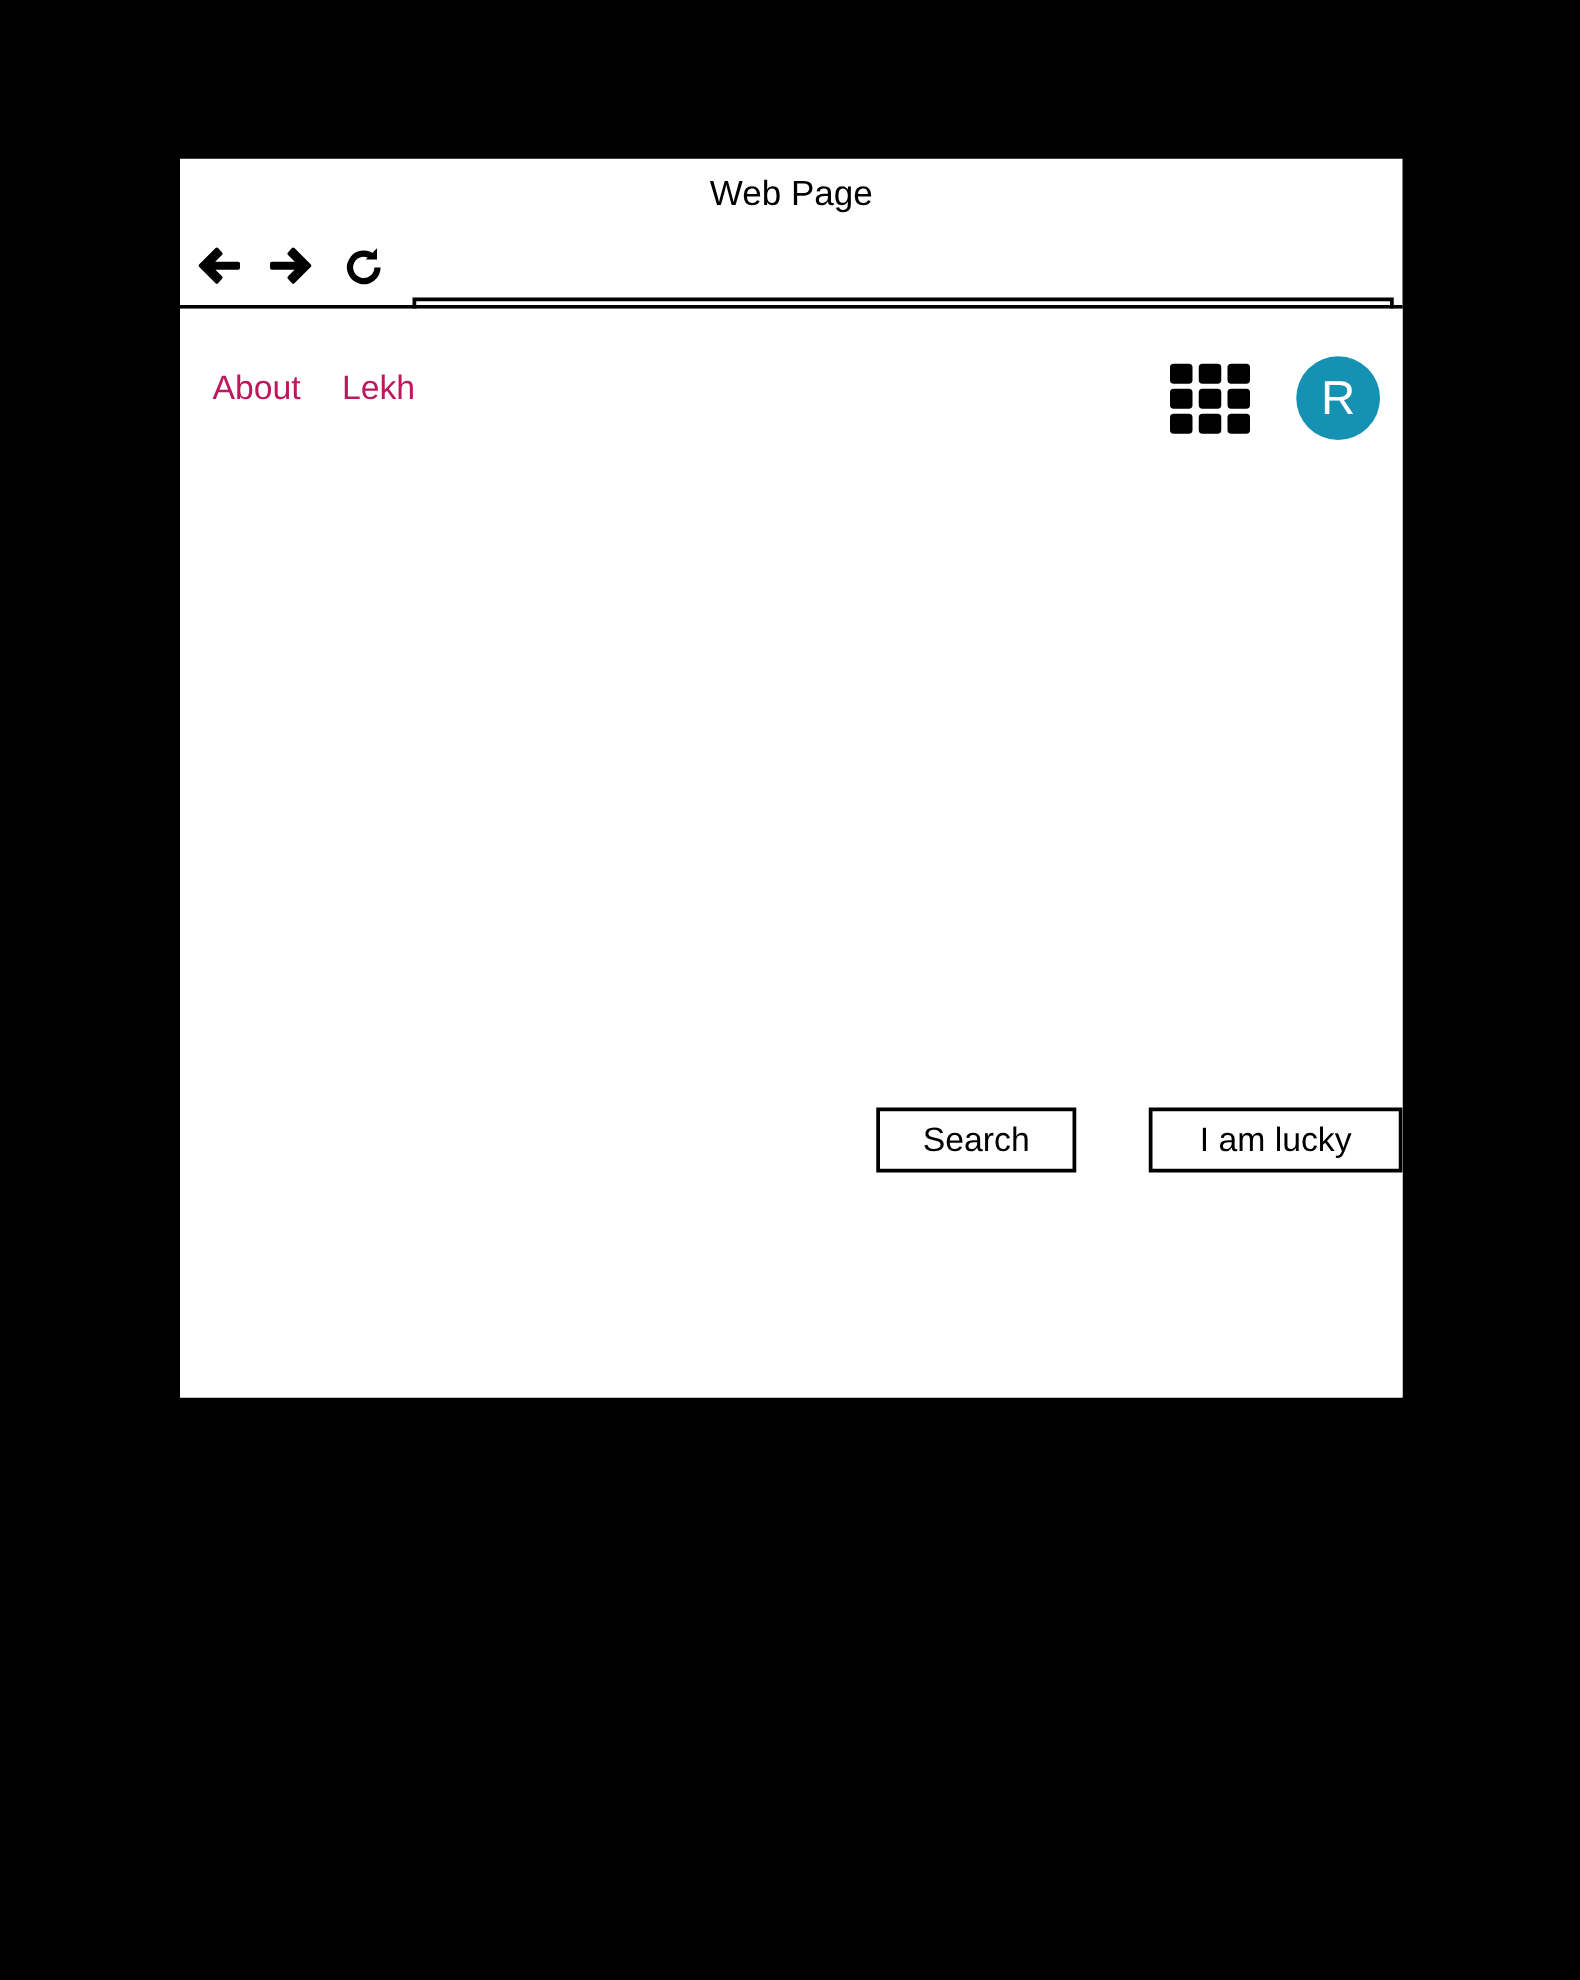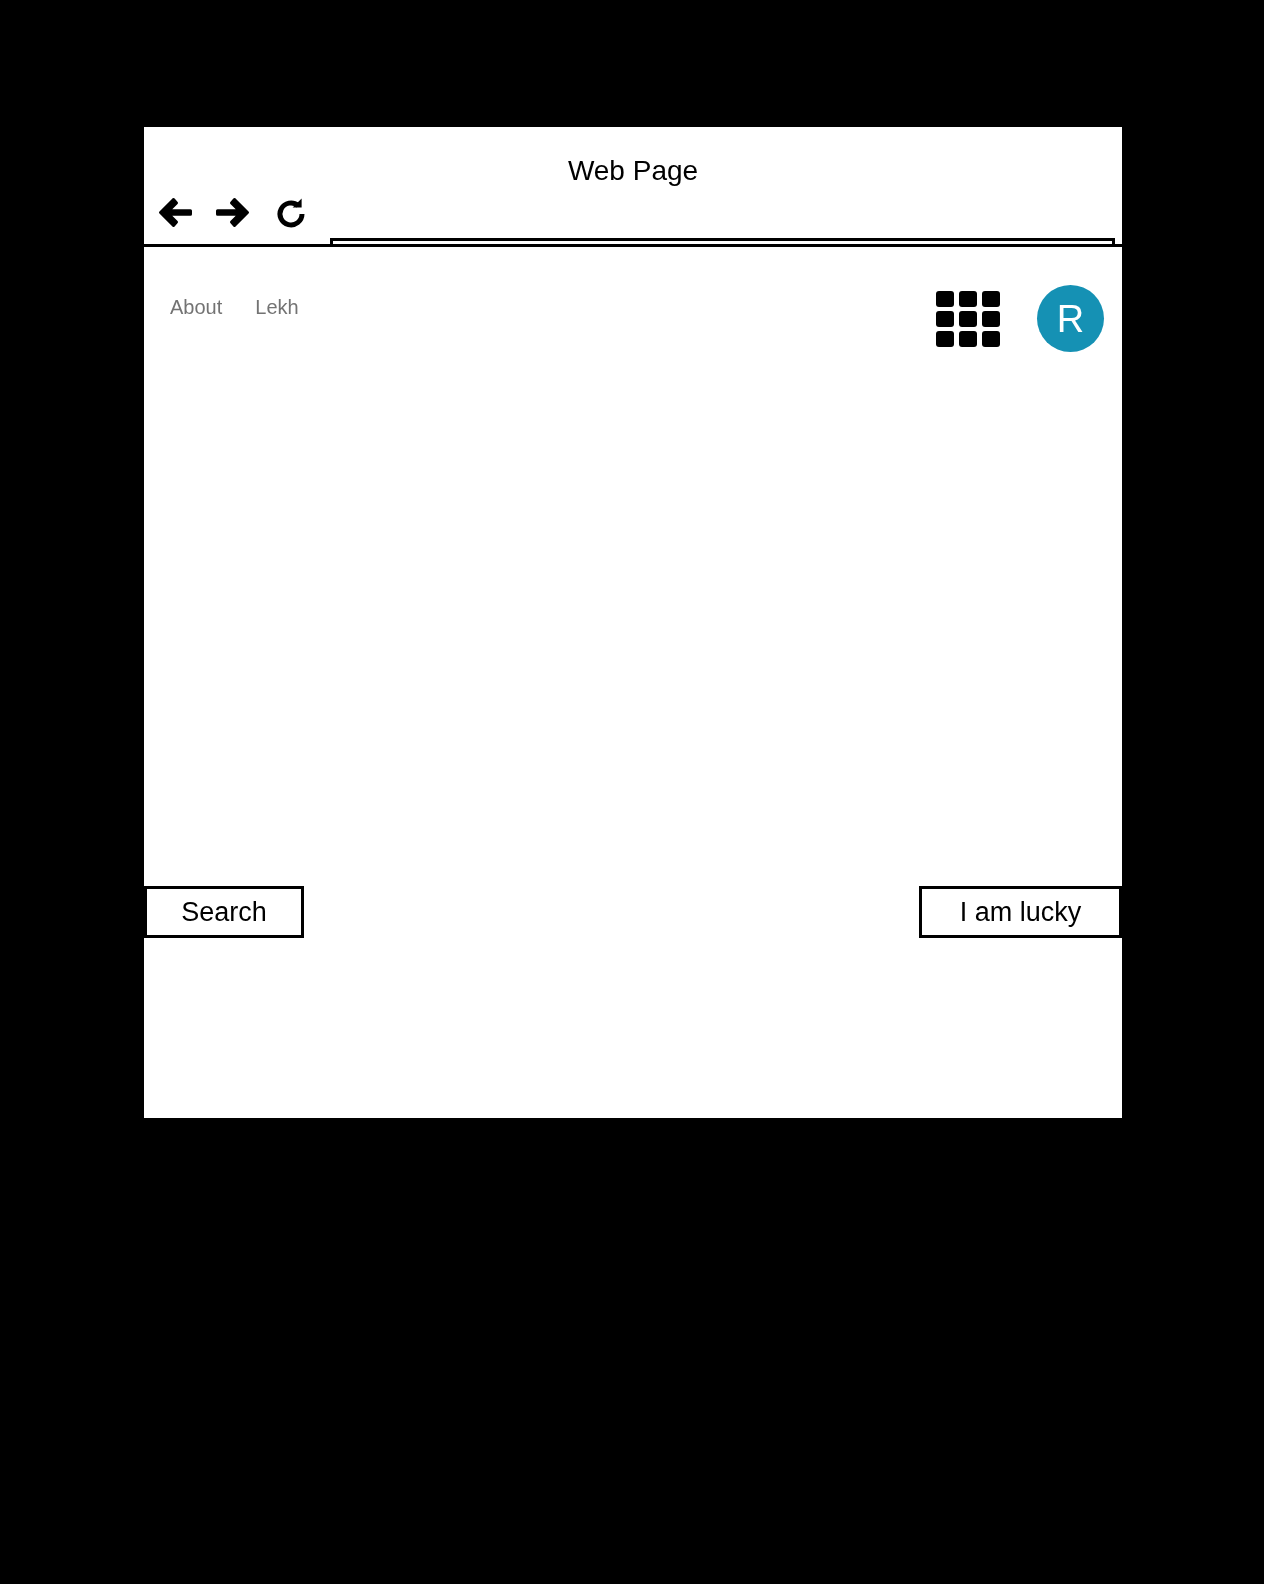--- a/index.html
+++ b/index.html
@@ -23,21 +23,21 @@
     width: 978px;
     height: 991px;
     background: #ffffff;
     box-sizing: border-box;
   }
 
   
   #title-bar {
     position: absolute;
     left: 0;
-    top: 16px;
+    top: 0;
     width: 100%;
     height: 56px;
     display: flex;
     align-items: center;
     justify-content: center;
   }
   #window-title {
     font-size: 28px;
     color: #000000;
     line-height: 1;
@@ -120,22 +120,22 @@
   
   #page-nav-left {
     position: absolute;
     left: 26px;
     top: 50px;
     display: flex;
     align-items: center;
     gap: 33px;
   }
   .page-nav-link {
-    font-size: 20px;
-    color: #737373;
+    font-size: 27px;
+    color: #be185d;
     cursor: pointer;
     line-height: 1;
   }
 
   #page-nav-right {
     position: absolute;
     right: 18px;
     top: 38px;
     display: flex;
     align-items: center;
@@ -213,21 +213,21 @@
     box-sizing: border-box;
     border-radius: 41px;
   }
 
   #button-row {
     position: absolute;
     left: 0;
     top: 639px;
     width: 100%;
     display: flex;
-    justify-content: space-between;
+    justify-content: flex-end;
     align-items: center;
     gap: 58px;
   }
   .flat-button {
     height: 52px;
     border: 3px solid #000000;
     background: #ffffff;
     box-sizing: border-box;
     font-family: "Liberation Sans", sans-serif;
     font-size: 27px;

